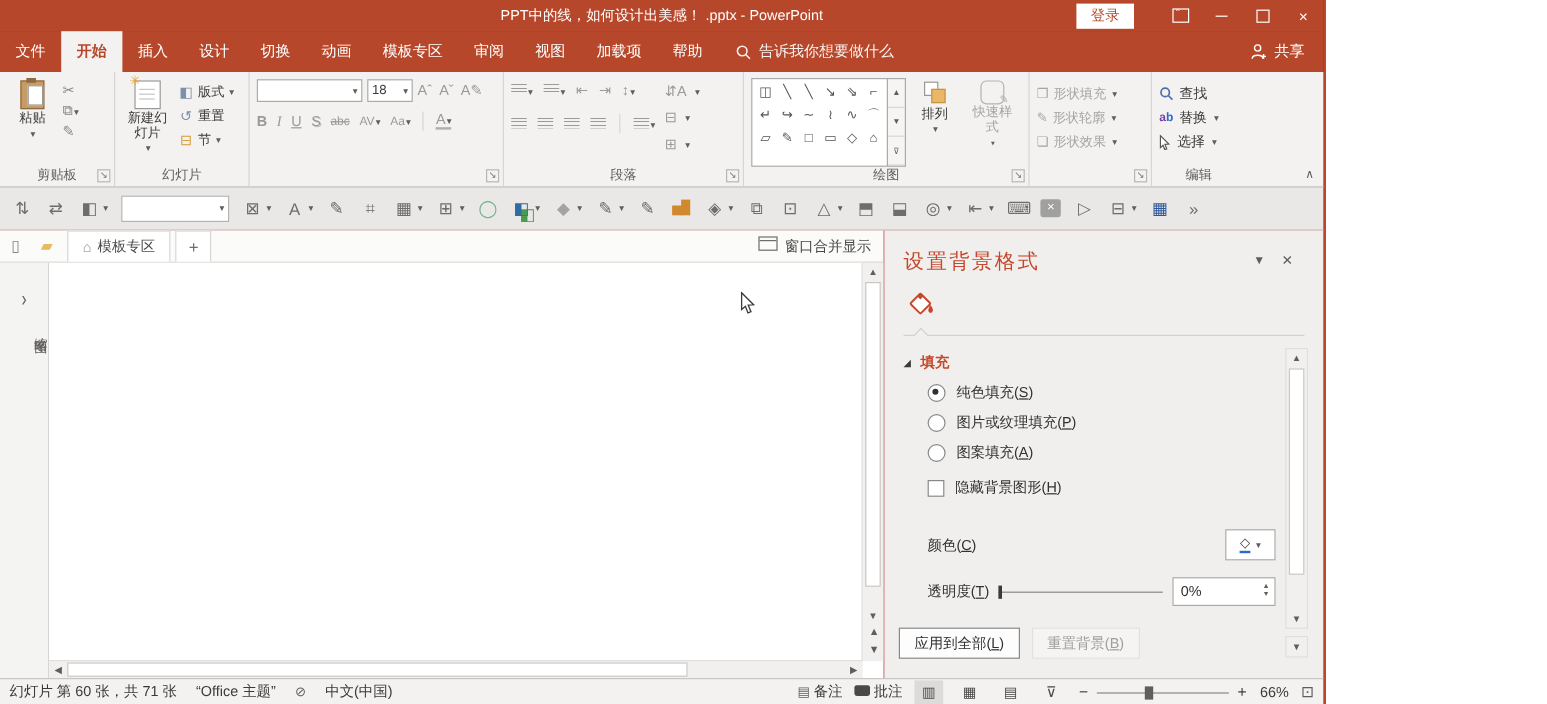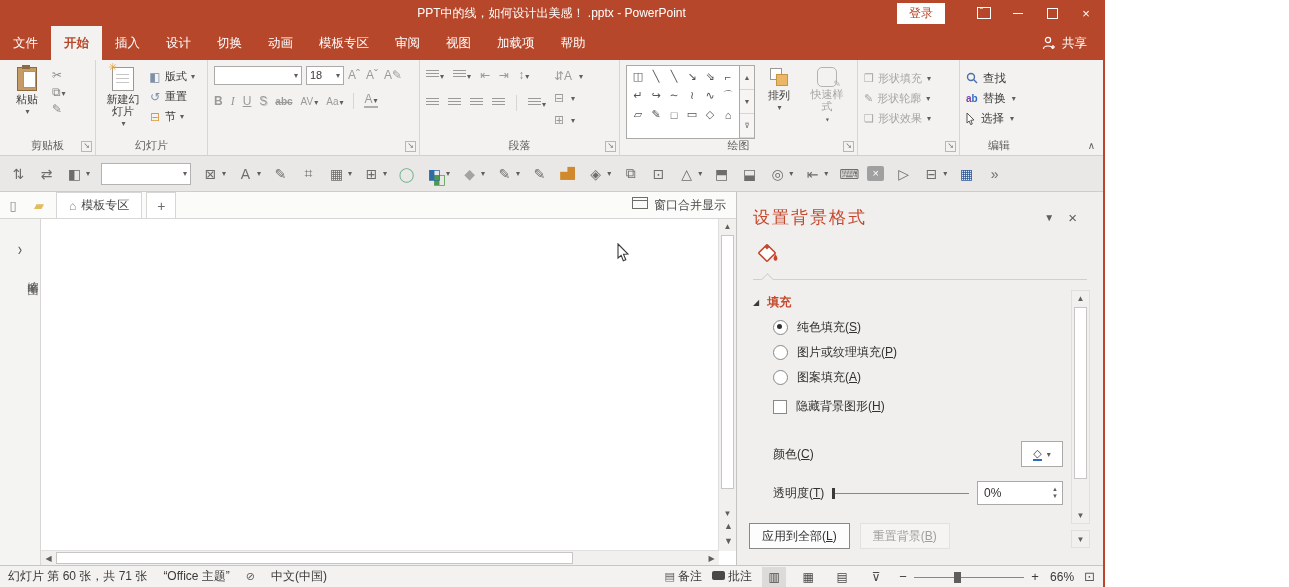--- a/index.html
+++ b/index.html
@@ -203,20 +203,27 @@
           <span class="rtab">插入</span>
           <span class="rtab">设计</span>
           <span class="rtab">切换</span>
           <span class="rtab">动画</span>
           <span class="rtab">模板专区</span>
           <span class="rtab">审阅</span>
           <span class="rtab">视图</span>
           <span class="rtab">加载项</span>
           <span class="rtab">帮助</span>
         </span>
+      <span class="tellme">
+        <svg width="13" height="13" viewBox="0 0 13 13">
+            <circle cx="5.5" cy="5.5" r="4" fill="none" stroke="rgba(255,255,255,.92)" stroke-width="1.3"></circle>
+            <line x1="8.6" y1="8.6" x2="12" y2="12" stroke="rgba(255,255,255,.92)" stroke-width="1.3"></line>
+          </svg>
+        <span>告诉我你想要做什么</span>
+      </span>
       <span class="share">
         <svg width="14" height="14" viewBox="0 0 14 14">
             <circle cx="6" cy="4" r="2.6" fill="none" stroke="#fff" stroke-width="1.2"></circle>
             <path d="M1.5 13c0-4 9-4 9 0" fill="none" stroke="#fff" stroke-width="1.2"></path>
             <line x1="11" y1="9" x2="11" y2="13" stroke="#fff" stroke-width="1.2"></line>
             <line x1="9" y1="11" x2="13" y2="11" stroke="#fff" stroke-width="1.2"></line>
           </svg>
         <span>共享</span>
       </span>
     </div>
@@ -277,21 +284,21 @@
             <span>Aˆ</span>
             <span>Aˇ</span>
             <span>A✎</span>
           </span>
         </div>
         <div class="fontbtns" style="margin-top:6px;gap:8px;">
           <b>B</b>
           <i style="font-family:'Liberation Serif',serif;">I</i>
           <u>U</u>
           <span style="text-shadow:1px 1px 0 #c8c6c4;">S</span>
-          <s style="font-size:10px;font-weight:bold;">abc</s>
+          <s style="font-size:10px;">abc</s>
           <span style="font-size:10px;">AV<span class="dd">▾</span></span>
           <span style="font-size:10px;">Aa<span class="dd">▾</span></span>
           <span class="vdiv"></span>
           <span style="border-bottom:2px solid #b0aeac;line-height:11px;">A<span class="dd">▾</span></span>
         </div>
         <span class="launcher">↘</span>
       </div>
 
       <div class="rgroup" style="width:200px;">
         <div style="display:flex;gap:8px;">

